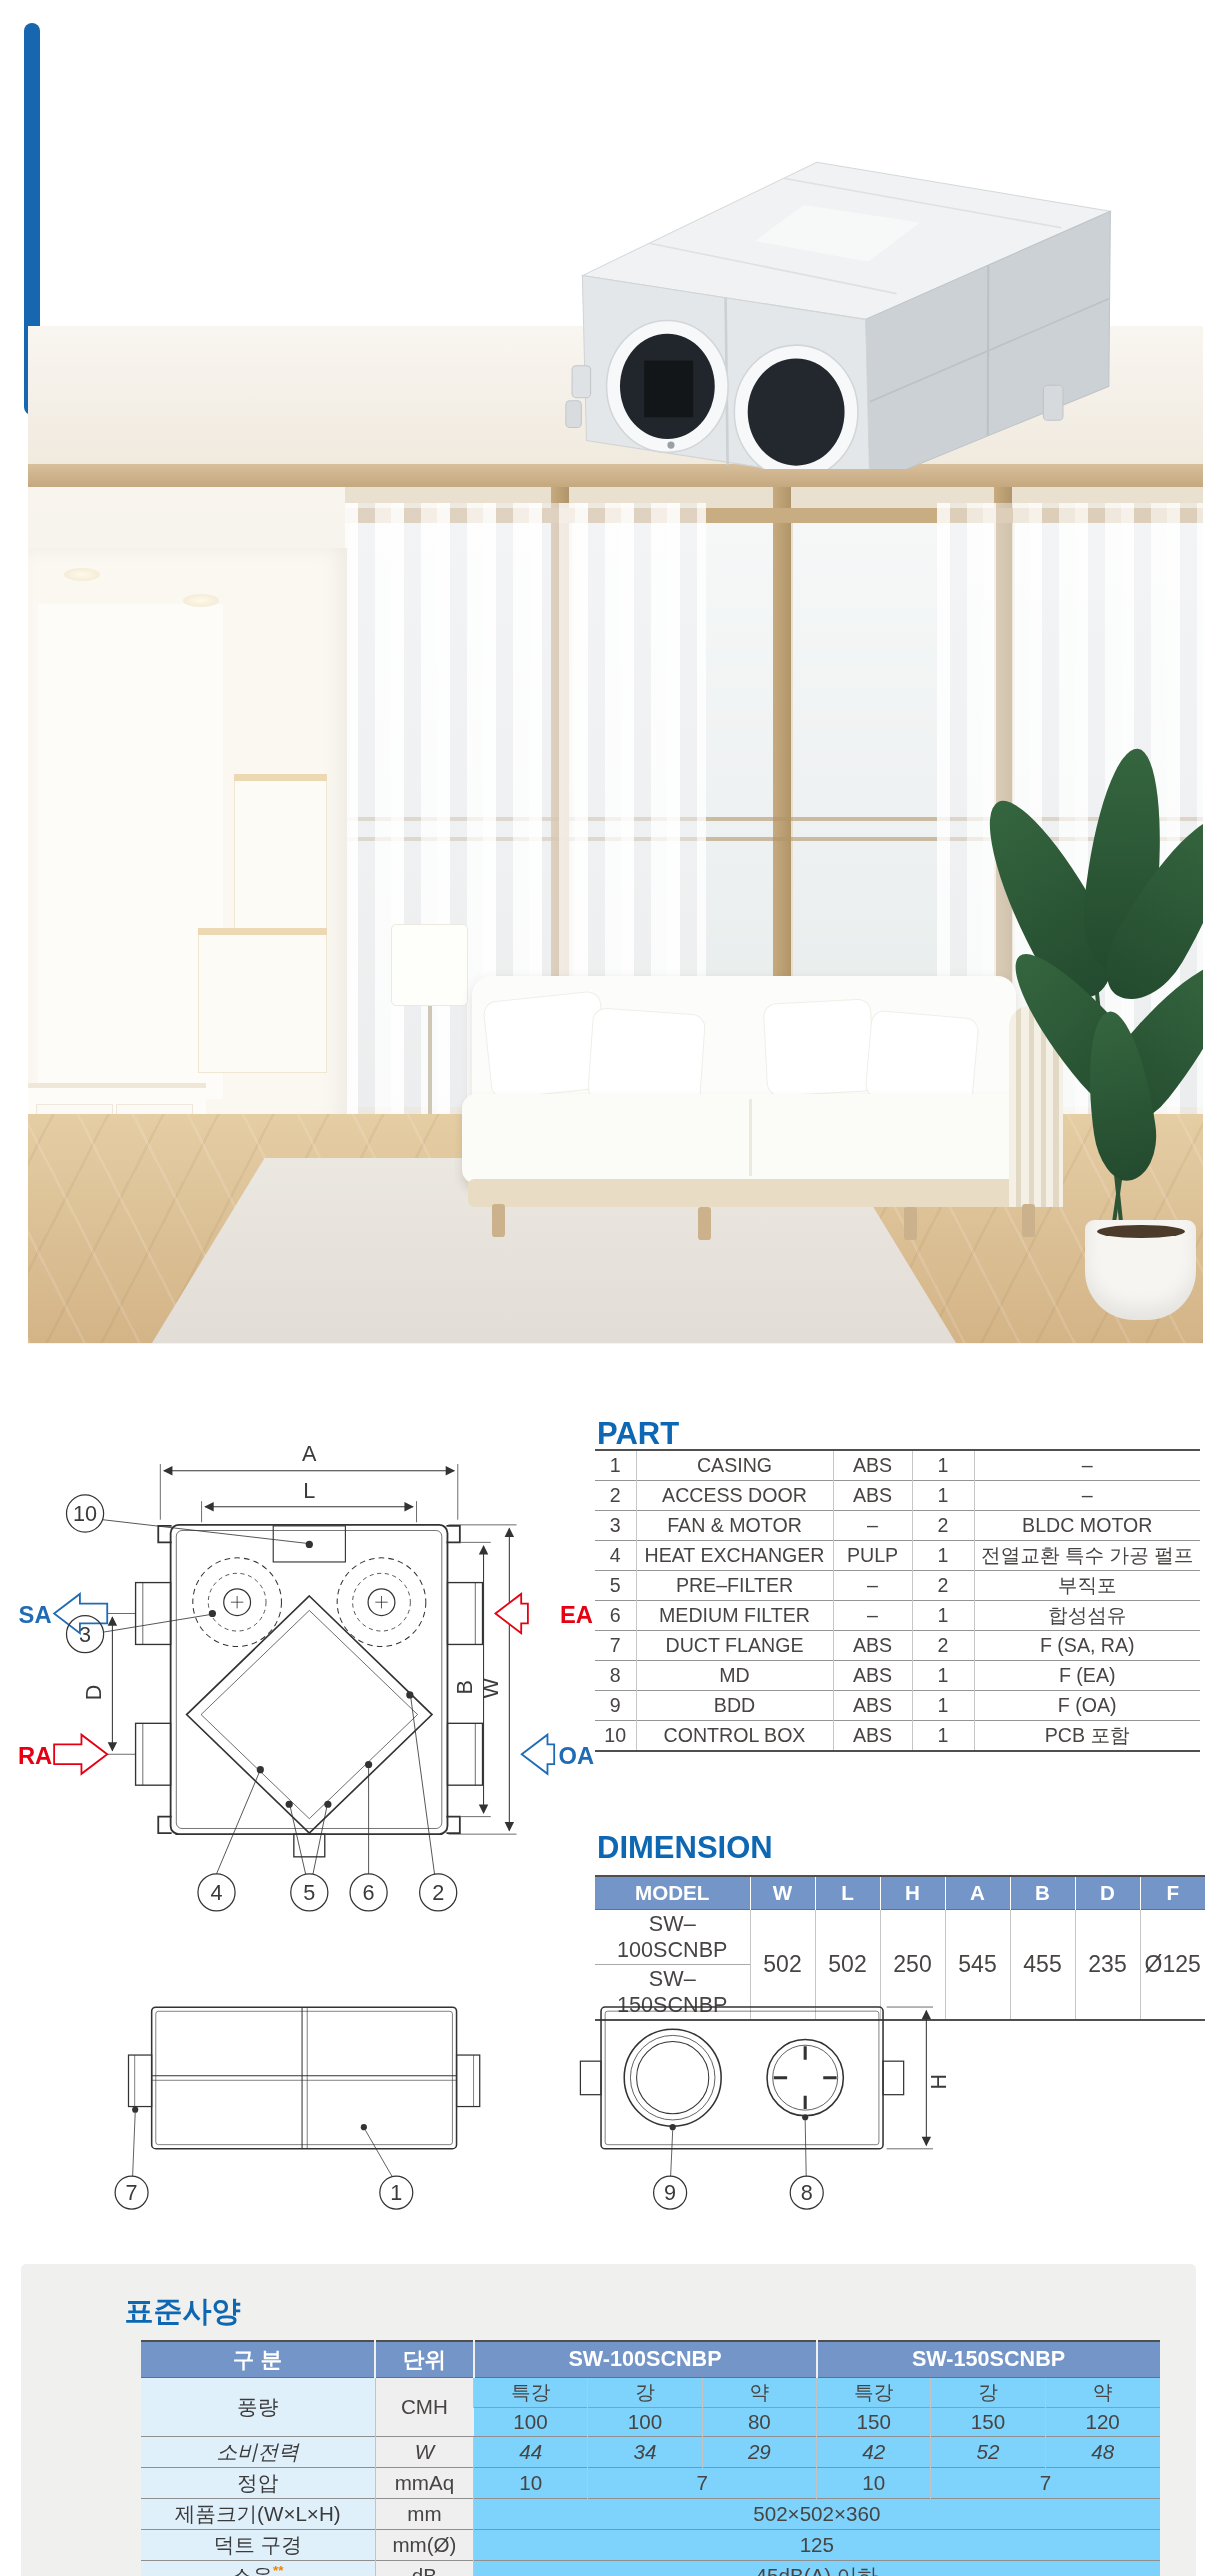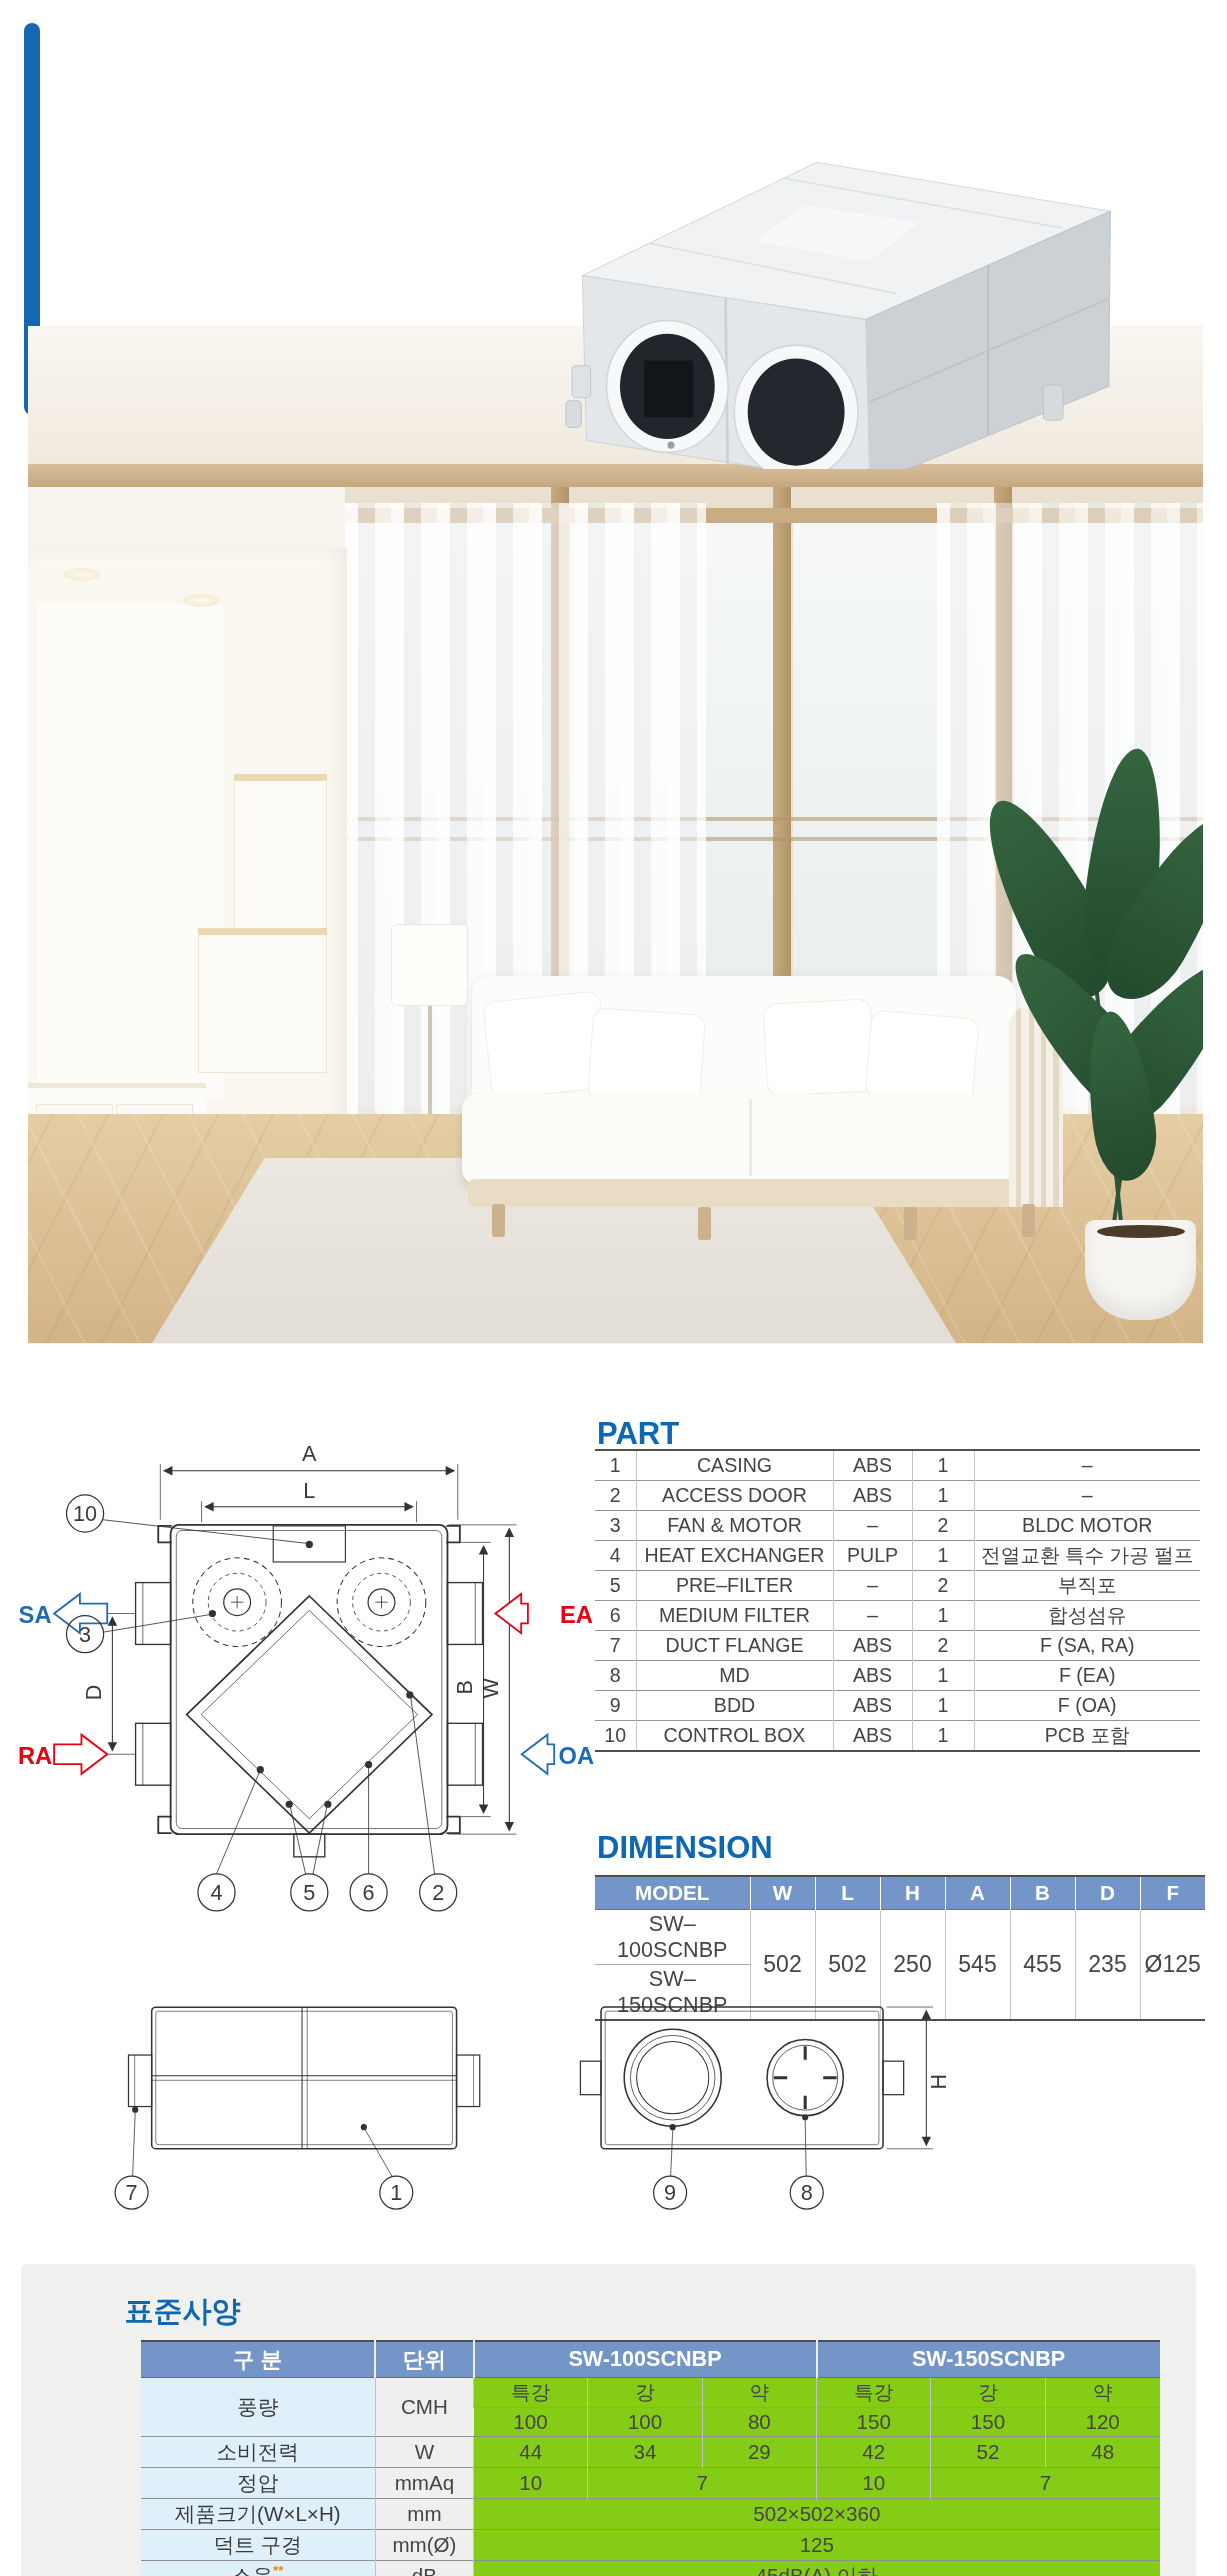--- a/index.html
+++ b/index.html
@@ -68,21 +68,21 @@
   .dtab td{font-size:19.6px;color:#474443;text-align:center;vertical-align:middle;
            border-left:1px solid #c6c6c6;border-top:1px solid #949494;}
   .dtab td:first-child{border-left:none;}
   .dtab tr.first td{border-top:1px solid #6f6f6f;}
 
   
   .stab{border-top:2.6px solid #4f4f4f;border-bottom:2.6px solid #4f4f4f;}
   .stab th{background:#7495c7;color:#ffffff;font-weight:bold;font-size:21.6px;border-left:2.1px solid #f0f0ee;height:36px;}
   .stab th:first-child{border-left:none;}
   .stab td{font-size:20.6px;text-align:center;vertical-align:middle;color:#474443;
-           border-left:1px solid #c3c3c3;border-top:1px solid #8f8f8f;background:#84cc16;}
+           border-left:1px solid #c3c3c3;border-top:1px solid #8f8f8f;background:#7dd3fc;}
   .stab td:first-child{border-left:none;}
   .stab td.lab{background:#e0f0fb;color:#3b3b3b;}
   .stab td.unit{background:#efeff0;}
   .orange{color:#f08300;font-weight:bold;}
   sup{font-size:13.4px;vertical-align:super;}
 
   .panel{left:20.6px;top:2264px;width:1175px;height:582px;background:#f0f0ee;border-radius:5.2px;}
 
   svg text{font-family:"Liberation Sans","DejaVu Sans",sans-serif;}
   .dwg-label{font-size:42px;fill:#3a3a3a;}
@@ -524,21 +524,21 @@
         <td style="border-top:1px solid #6f6f6f;font-size:19.6px;">약</td>
       </tr>
       <tr style="height:29px;">
         <td style="border-top:0.8px solid #9a9a9a;">100</td>
         <td style="border-top:0.8px solid #9a9a9a;">100</td>
         <td style="border-top:0.8px solid #9a9a9a;">80</td>
         <td style="border-top:0.8px solid #9a9a9a;">150</td>
         <td style="border-top:0.8px solid #9a9a9a;">150</td>
         <td style="border-top:0.8px solid #9a9a9a;">120</td>
       </tr>
-      <tr style="height:25px;">
+      <tr style="height:25px;font-style:italic;">
         <td class="lab">소비전력</td>
         <td class="unit">W</td>
         <td>44</td>
         <td>34</td>
         <td>29</td>
         <td>42</td>
         <td>52</td>
         <td>48</td>
       </tr>
       <tr style="height:25px;">

